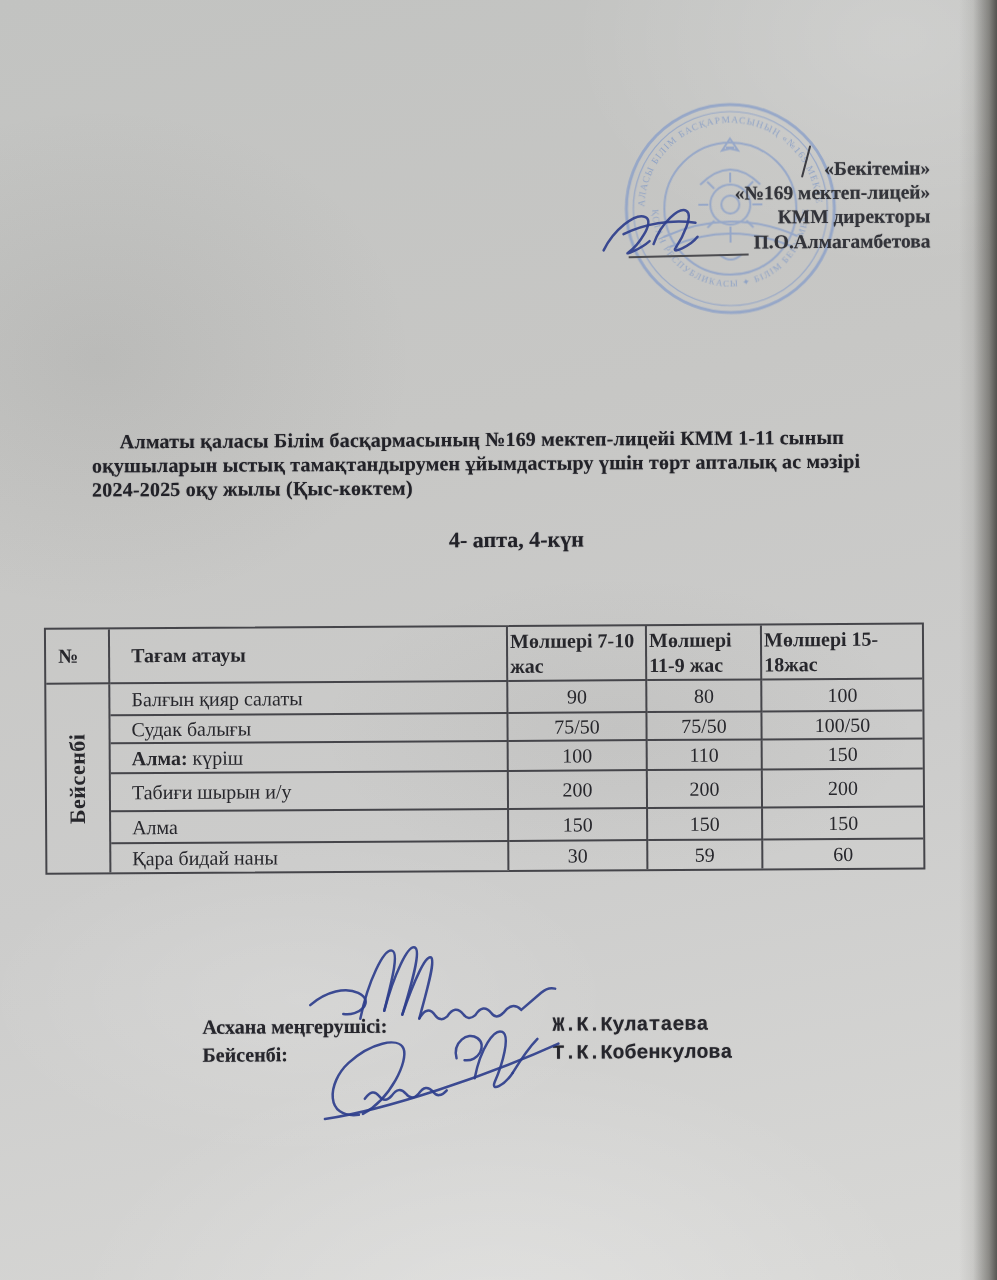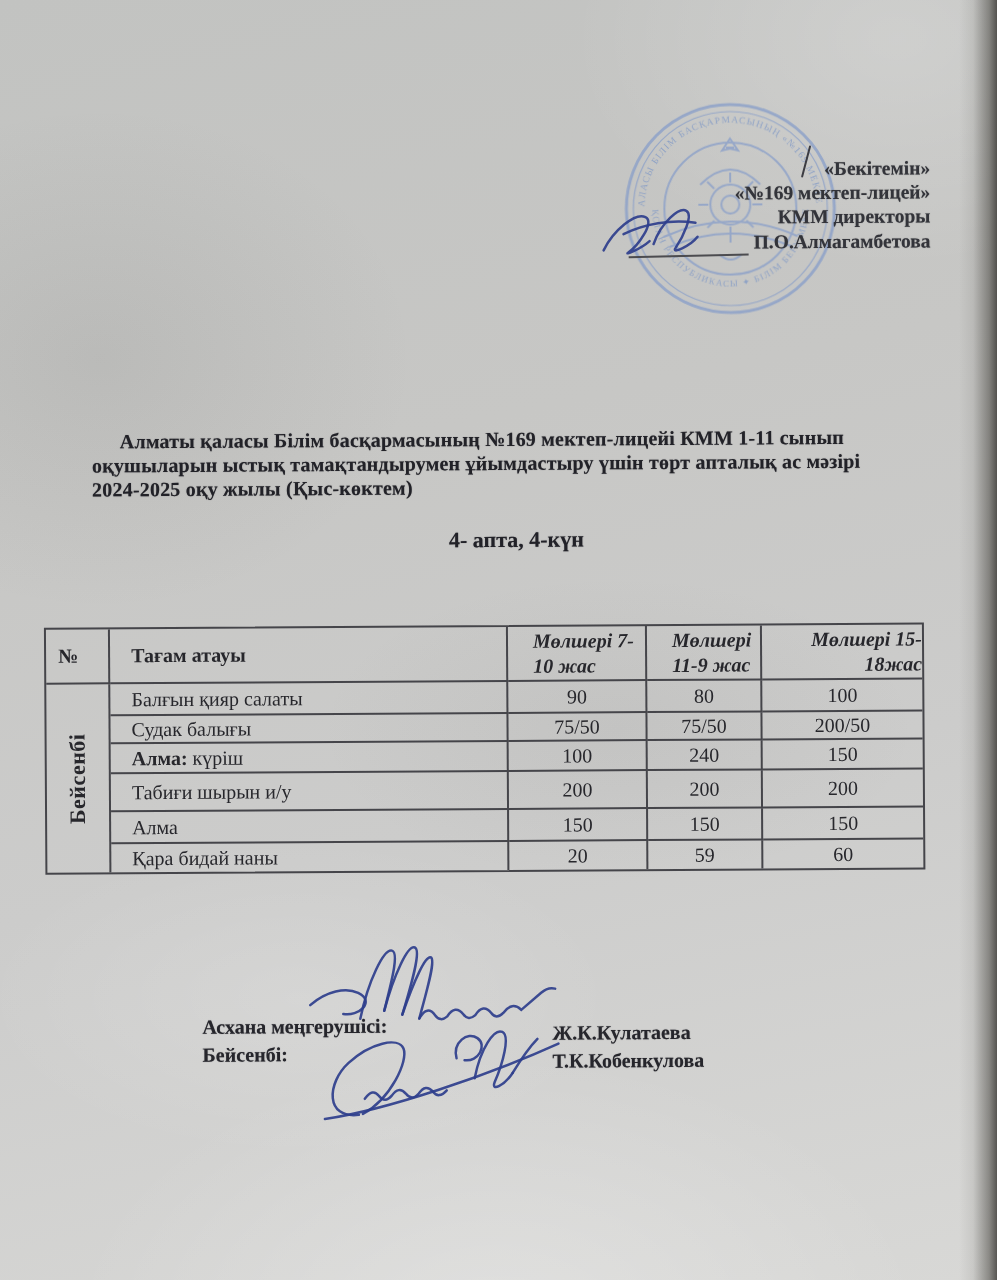--- a/index.html
+++ b/index.html
@@ -35,35 +35,35 @@
 
   
   .menu-table{
     position:absolute;left:44px;top:625px;
     display:grid;
     grid-template-columns:64px 398px 139px 115px 160px;
     grid-template-rows:55px 32px 28px 30px 38px 32px 28px;
     border:2.6px solid #45454a;
   }
   .cell{border-right:2px solid #45454a;border-bottom:2px solid #45454a;display:flex;align-items:center;font-size:20px;color:#27272c;}
-  .cell.noR{border-right:none;text-align:right;}
+  .cell.noR{border-right:none;}
   .cell.noB{border-bottom:none;}
   .cell.head{font-weight:bold;}
   .cell.name{padding-left:21px;}
   .cell.num{justify-content:center;}
-  .cell.hsmall{padding-left:25px;line-height:25px;align-items:center;font-style:italic;}
+  .cell.hsmall{padding-left:2px;line-height:25px;align-items:center;}
   .cell.idx{padding-left:12px;}
   .cell.day{justify-content:center;font-weight:bold;font-size:22px;letter-spacing:0.5px;}
   .day-inner{writing-mode:vertical-rl;transform:rotate(180deg);}
 
   
   .sig-block{position:absolute;left:200px;top:1014px;width:600px;font-size:20px;font-weight:bold;color:#26262c;}
   .sig-row{position:relative;height:28px;}
   .sig-row .lbl{position:absolute;left:0;top:0;}
-  .sig-row .nm{position:absolute;left:350px;top:8px;}
+  .sig-row .nm{position:absolute;left:350px;top:0;font-family:Liberation Mono, monospace;}
   .sig1{position:absolute;left:296px;top:940px;width:268px;height:96px;}
   .sig2{position:absolute;left:304px;top:1016px;width:274px;height:108px;}
 
   .ink{stroke:#2e3e8c;stroke-width:2.5;fill:none;stroke-linecap:round;opacity:0.92;}
   .stampline{stroke:#8ba0c9;fill:none;}
   .stamptext{fill:#8099c6;font-family:"Liberation Serif","DejaVu Serif",serif;}
 </style>
 </head>
 <body>
 
@@ -134,42 +134,42 @@
       </div>
 
       <div class="cell name" style="grid-area:2/2/3/3">Балғын қияр салаты</div>
       <div class="cell num" style="grid-area:2/3/3/4">90</div>
       <div class="cell num" style="grid-area:2/4/3/5">80</div>
       <div class="cell num noR" style="grid-area:2/5/3/6">100</div>
 
       <div class="cell name" style="grid-area:3/2/4/3">Судак балығы</div>
       <div class="cell num" style="grid-area:3/3/4/4">75/50</div>
       <div class="cell num" style="grid-area:3/4/4/5">75/50</div>
-      <div class="cell num noR" style="grid-area:3/5/4/6">200/50</div>
+      <div class="cell num noR" style="grid-area:3/5/4/6">100/50</div>
 
       <div class="cell name" style="grid-area:4/2/5/3">
           <b>Алма:</b>
           <span style="white-space:pre"> күріш</span>
         </div>
       <div class="cell num" style="grid-area:4/3/5/4">100</div>
-      <div class="cell num" style="grid-area:4/4/5/5">240</div>
+      <div class="cell num" style="grid-area:4/4/5/5">110</div>
       <div class="cell num noR" style="grid-area:4/5/5/6">150</div>
 
       <div class="cell name" style="grid-area:5/2/6/3">Табиғи шырын и/у</div>
       <div class="cell num" style="grid-area:5/3/6/4">200</div>
       <div class="cell num" style="grid-area:5/4/6/5">200</div>
       <div class="cell num noR" style="grid-area:5/5/6/6">200</div>
 
       <div class="cell name" style="grid-area:6/2/7/3">Алма</div>
       <div class="cell num" style="grid-area:6/3/7/4">150</div>
       <div class="cell num" style="grid-area:6/4/7/5">150</div>
       <div class="cell num noR" style="grid-area:6/5/7/6">150</div>
 
       <div class="cell name noB" style="grid-area:7/2/8/3">Қара бидай наны</div>
-      <div class="cell num noB" style="grid-area:7/3/8/4">20</div>
+      <div class="cell num noB" style="grid-area:7/3/8/4">30</div>
       <div class="cell num noB" style="grid-area:7/4/8/5">59</div>
       <div class="cell num noR noB" style="grid-area:7/5/8/6">60</div>
     </div>
 
     <div class="sig-block soft">
       <div class="sig-row">
         <span class="lbl">Асхана меңгерушісі:</span>
         <span class="nm">Ж.К.Кулатаева</span>
       </div>
       <div class="sig-row">

